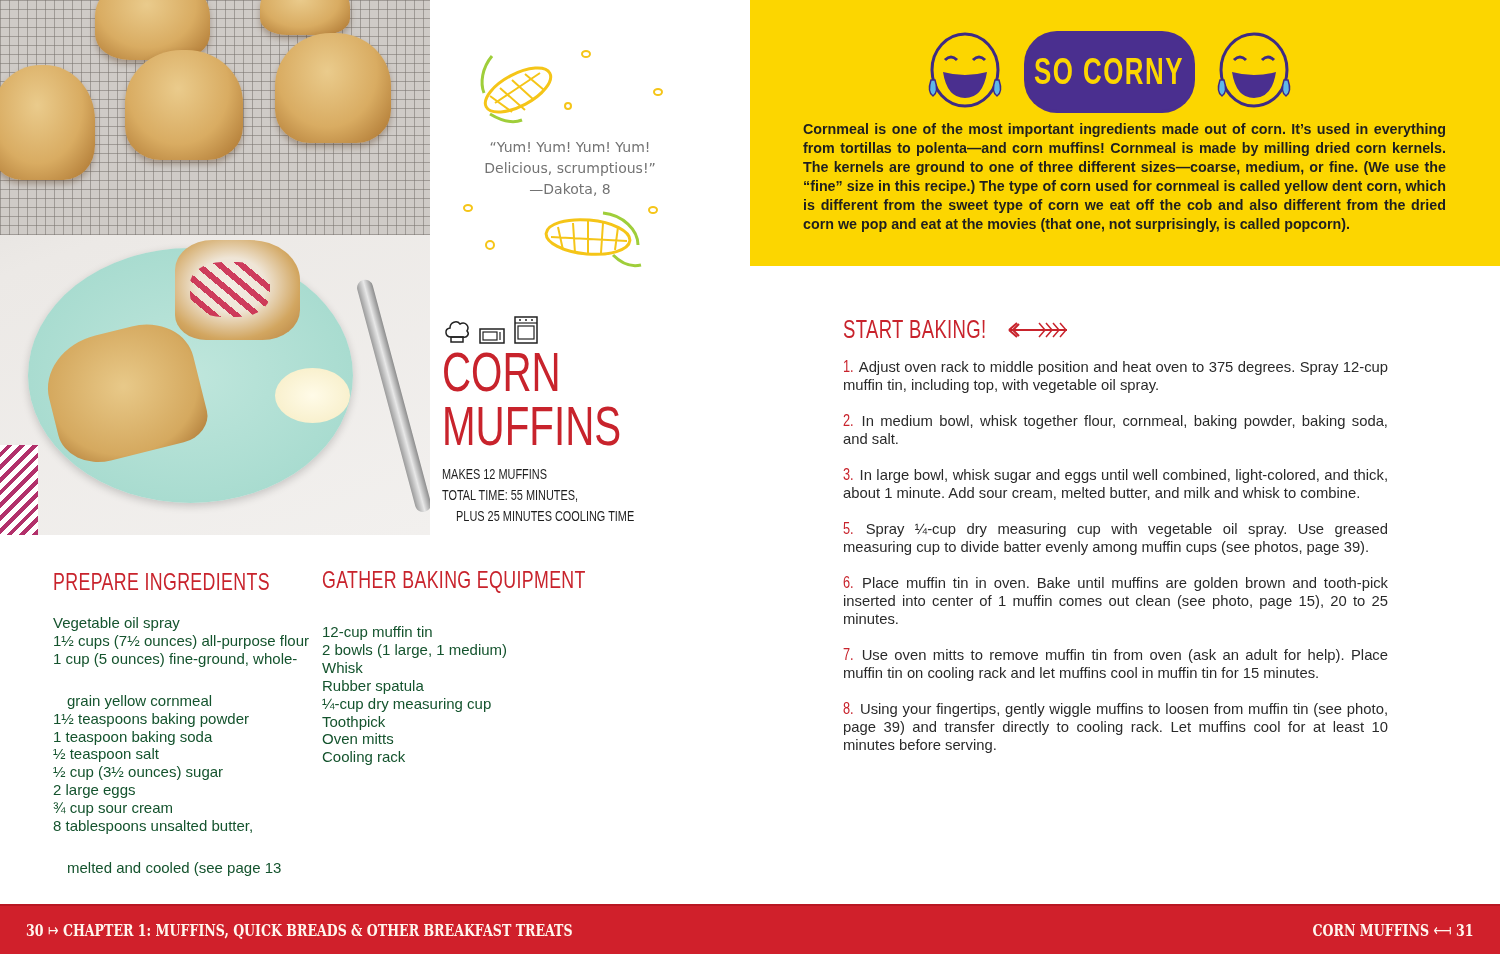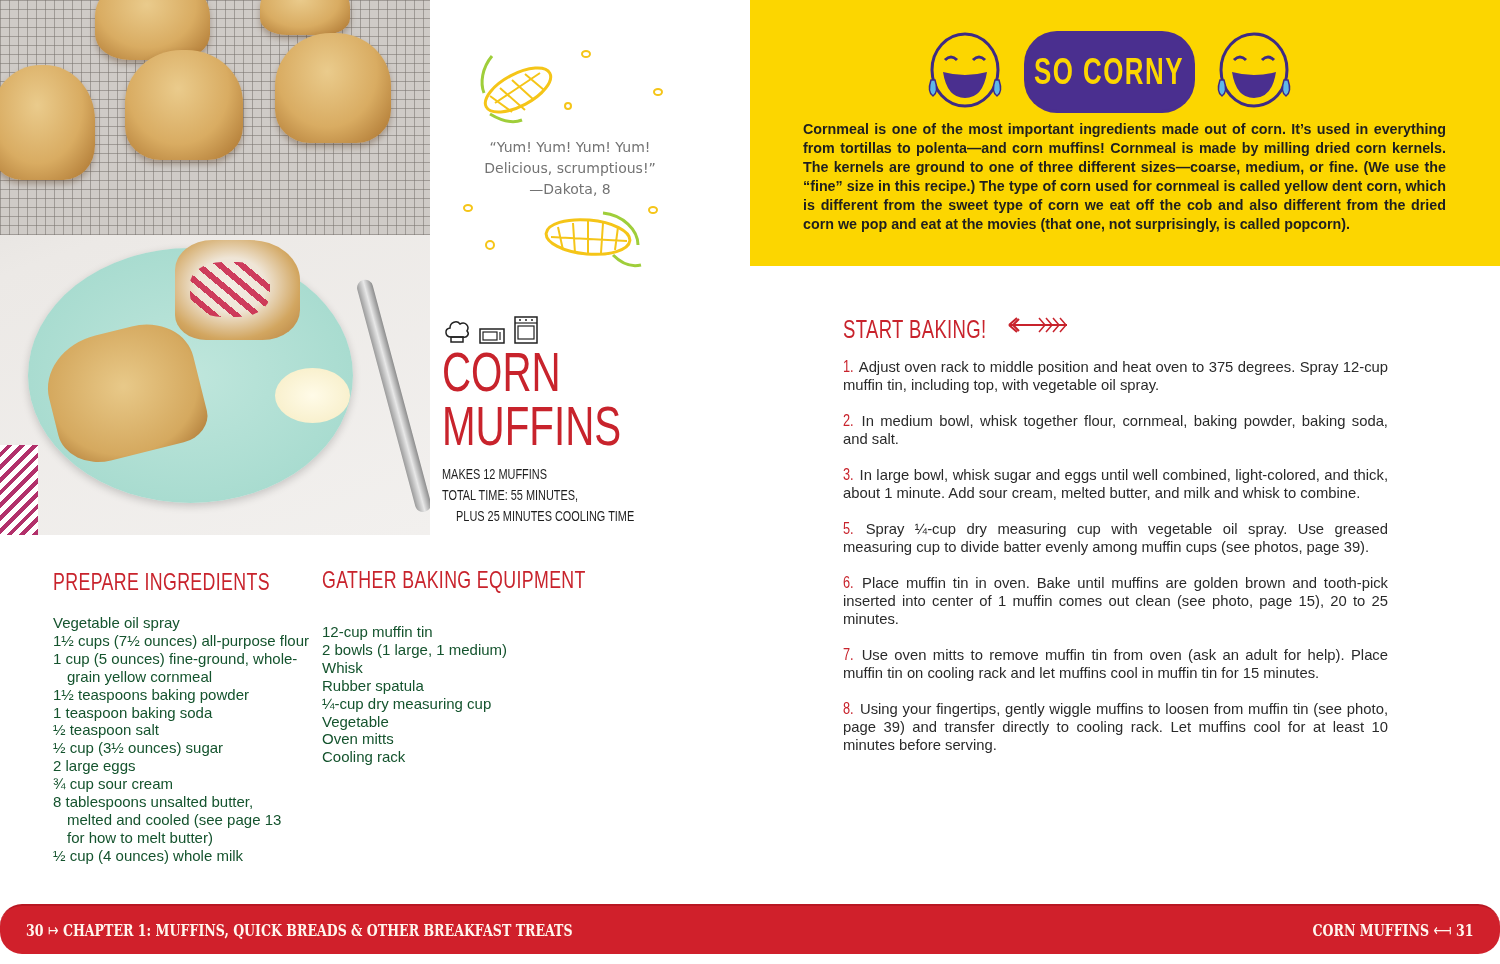--- a/index.html
+++ b/index.html
@@ -43,40 +43,40 @@
   .meta { position: absolute; left: 442px; top: 464px; font-family: "Liberation Sans", sans-serif; font-size: 14px; line-height: 21px;
     color: #1e1e1e; transform: scaleX(0.78); transform-origin: left top; text-transform: uppercase; white-space: nowrap; }
   .meta .indent { padding-left: 18px; }
 
   .sec-head { font-family: "Liberation Sans", sans-serif; color: #c8232c; font-size: 24px; font-weight: 400;
     transform: scaleX(0.74); transform-origin: left top; white-space: nowrap; letter-spacing: 0.5px; }
   .ingredients { position: absolute; left: 53px; top: 568px; width: 250px; }
   .equipment { position: absolute; left: 322px; top: 566px; width: 260px; }
   .list { margin-top: 18px; font-size: 15px; line-height: 17.9px; color: #14532d; }
   .list div { white-space: nowrap; }
-  .list .cont { padding-left: 14px; }
+  .list .cont { padding-left: 14px; margin-top: 24px; }
 
   .yellow-box { position: absolute; left: 750px; top: 0; width: 750px; height: 266px; background: #fcd600; }
   .so-corny-wrap { position: absolute; left: 925px; top: 30px; display: flex; align-items: center; gap: 22px; text-align: center; }
   .emoji { width: 80px; height: 84px; }
   .badge { width: 165px; height: 76px; background: #4a2f8f; border-radius: 30px;
     display: flex; align-items: center; justify-content: center;
     box-shadow: 0 0 0 3px #4a2f8f; }
   .badge span { font-family: "Liberation Sans", sans-serif; font-weight: 700; font-size: 36px; color: #fcd600;
     transform: scaleX(0.72); white-space: nowrap; letter-spacing: 2px; }
   .fact { position: absolute; left: 803px; top: 120px; width: 643px; font-size: 14.3px; line-height: 18.9px; color: #1f1f1f;
     text-align: justify; font-weight: bold; }
 
-  .start-head { position: absolute; left: 843px; top: 315px; display: flex; gap: 10px; }
+  .start-head { position: absolute; left: 843px; top: 315px; display: flex; align-items: center; gap: 10px; }
   .steps { position: absolute; left: 843px; top: 358px; width: 545px; font-size: 14.8px; line-height: 18px; color: #2a2a2a; }
   .step { margin-bottom: 18px; text-align: justify; }
   .step .num { color: #c8232c; font-family: "Liberation Sans", sans-serif; font-size: 17px; display: inline-block; transform: scaleX(0.75); transform-origin: left; margin-right: -2px; }
 
   .footer { position: absolute; left: 0; top: 904px; width: 1500px; height: 50px; background: #d0202b;
-    border-top: 2px solid #b81722; border-radius: 22px; }
+    border-top: 2px solid #b81722; }
   .footer-left, .footer-right { position: absolute; top: 14px; color: #fff6ee; font-family: "DejaVu Serif", serif; font-size: 17px;
     font-weight: 700; white-space: nowrap; transform: scaleX(0.74); }
   .footer-left { left: 26px; transform-origin: left center; }
   .footer-right { right: 26px; transform-origin: right center; }
   .footer .arrow { font-weight: 400; margin: 0 6px; font-family: "DejaVu Sans", sans-serif; }
   .white-bottom { position: absolute; left: 0; top: 954px; width: 1500px; height: 10px; background: #fff; }
 </style>
 </head>
 <body>
 
@@ -171,21 +171,21 @@
 </div>
 
 <div class="equipment">
   <div class="sec-head">GATHER BAKING EQUIPMENT</div>
   <div class="list" style="margin-top:29px;">
     <div>12-cup muffin tin</div>
     <div>2 bowls (1 large, 1 medium)</div>
     <div>Whisk</div>
     <div>Rubber spatula</div>
     <div>¼-cup dry measuring cup</div>
-    <div>Vegetable</div>
+    <div>Toothpick</div>
     <div>Oven mitts</div>
     <div>Cooling rack</div>
   </div>
 </div>
 
 <div class="yellow-box"></div>
 <div class="so-corny-wrap">
   <svg class="emoji" viewBox="0 0 80 84">
     <ellipse cx="40" cy="40" rx="33" ry="36" fill="#fcd600" stroke="#3d2a86" stroke-width="3"></ellipse>
     <path d="M20 30 Q26 24 32 30 M48 30 Q54 24 60 30" stroke="#3d2a86" stroke-width="3" fill="none"></path>

